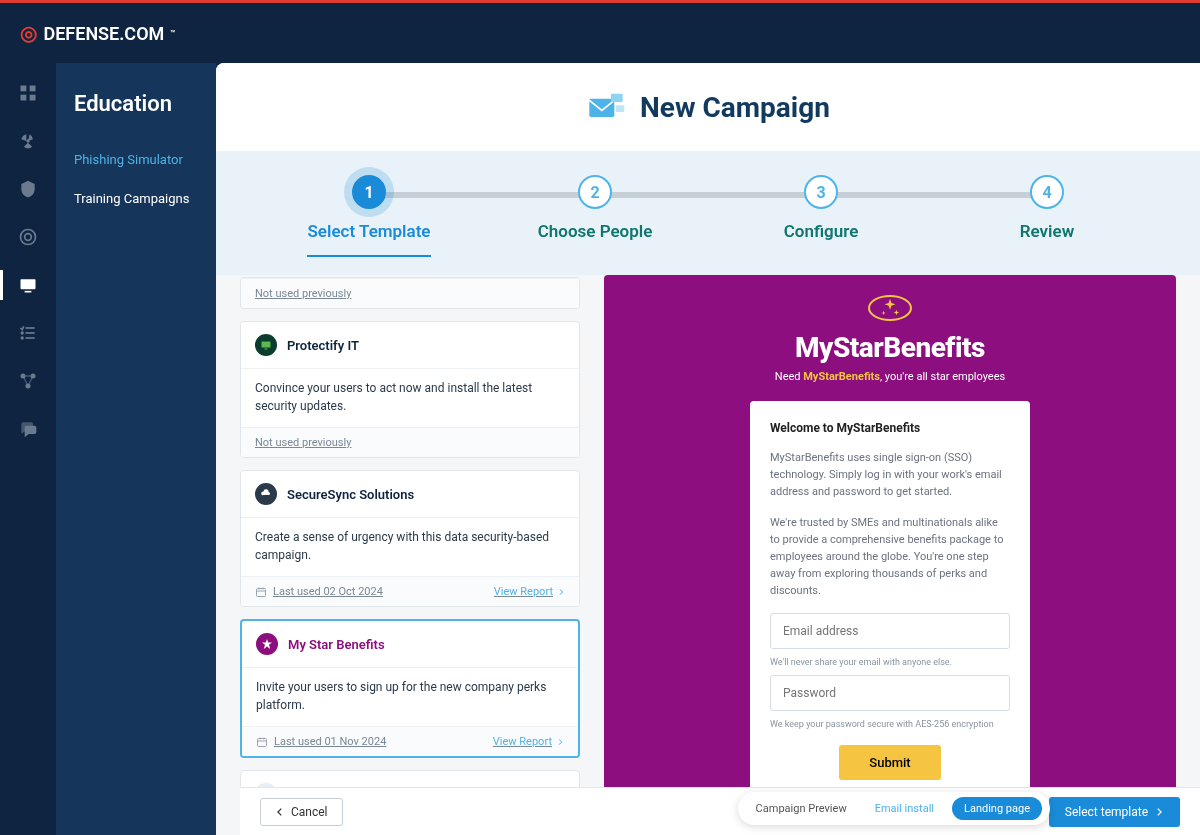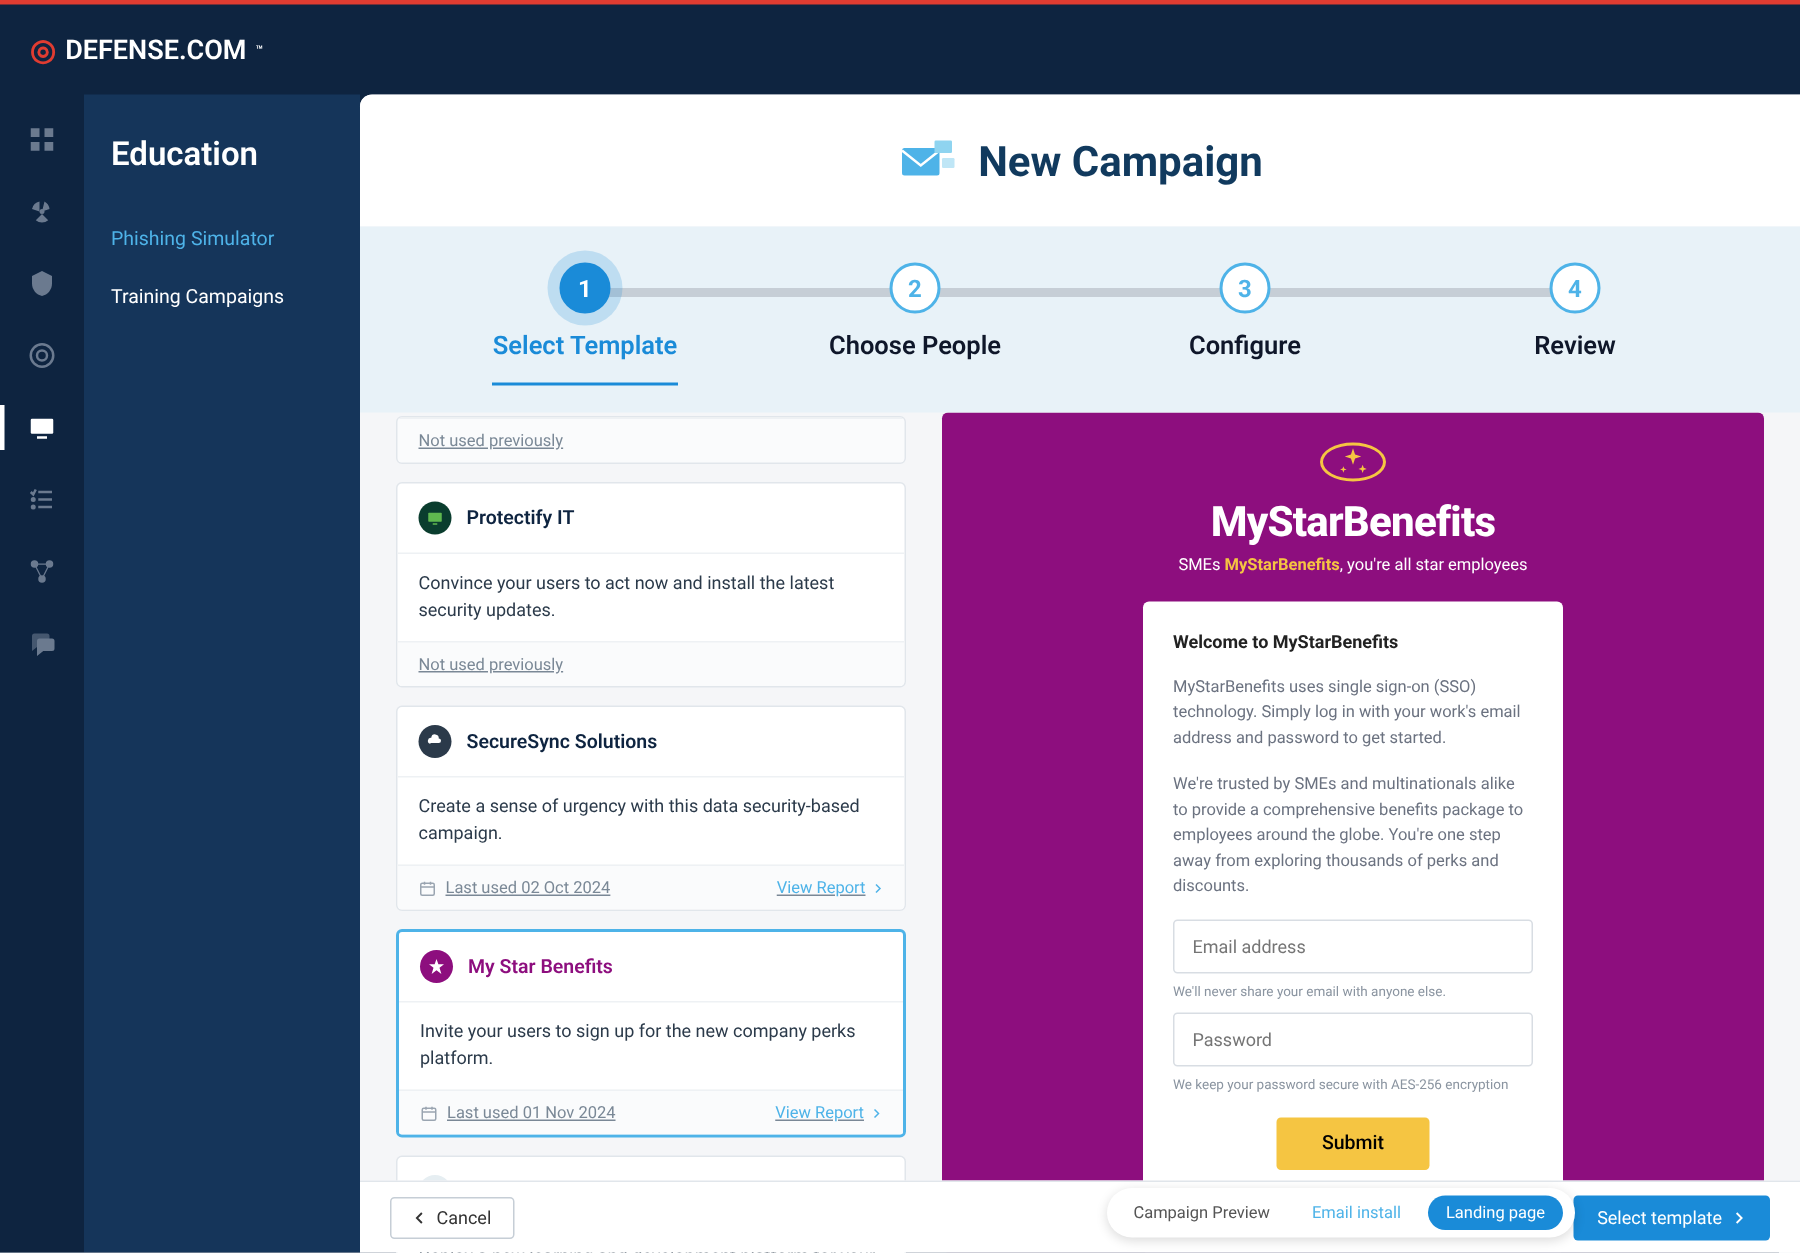--- a/index.html
+++ b/index.html
@@ -7,33 +7,33 @@
 .top-bar { height: 3px; background: #e03c31; width: 100%; }
 .header { height: 60px; display: flex; align-items: center; padding: 0 20px; }
 .logo { color: #fff; font-size: 18px; font-weight: 600; display: flex; align-items: center; gap: 6px; }
 .logo-mark { color: #e03c31; font-size: 20px; }
 .logo-tm { font-size: 8px; vertical-align: top; }
 .layout { display: flex; height: calc(100% - 63px); }
 .icon-rail { width: 56px; background: #0e2440; display: flex; flex-direction: column; align-items: center; padding-top: 20px; gap: 28px; }
 .icon-rail .rail-icon { width: 20px; height: 20px; color: #6b7a8f; cursor: pointer; display: flex; align-items: center; justify-content: center; }
 .icon-rail .rail-icon.active { position: relative; }
 .icon-rail .rail-icon.active::before { content: ''; position: absolute; left: -18px; width: 3px; height: 30px; background: #fff; }
-.sidebar { width: 184px; background: #15355a; color: #fff; padding-top: 28px; }
+.sidebar { width: 160px; background: #15355a; color: #fff; padding-top: 28px; }
 .sidebar h1 { font-size: 22px; font-weight: 600; padding: 0 18px 24px; }
 .sidebar-link { display: block; padding: 12px 18px; font-size: 13px; color: #fff; cursor: pointer; }
 .sidebar-link.active { color: #4eb3e8; }
 .main { flex: 1; background: #f5f6f8; border-top-left-radius: 8px; overflow: hidden; display: flex; flex-direction: column; }
 .card-title-bar { background: #fff; text-align: center; padding: 26px 0; display: flex; align-items: center; justify-content: center; gap: 14px; }
 .card-title-bar h2 { font-size: 28px; font-weight: 700; color: #113a5e; }
 .mail-icon { width: 40px; height: 36px; color: #4eb3e8; }
 .stepper { background: #e8f2f8; display: flex; padding: 24px 40px 18px; position: relative; }
 .step { flex: 1; text-align: center; position: relative; }
 .step-circle { width: 34px; height: 34px; border-radius: 50%; border: 2px solid #4eb3e8; background: #fff; color: #4eb3e8; font-weight: 700; font-size: 16px; display: flex; align-items: center; justify-content: center; margin: 0 auto 12px; position: relative; z-index: 2; }
 .step.active .step-circle { background: #1a8bd8; color: #fff; border-color: #1a8bd8; box-shadow: 0 0 0 8px rgba(26,139,216,.2); }
-.step-label { font-size: 17px; font-weight: 600; color: #0f172a; }
+.step-label { font-size: 17px; font-weight: 600; color: #0f766e; }
 .step.active .step-label { color: #1a8bd8; border-bottom: 2px solid #1a8bd8; display: inline-block; padding-bottom: 14px; }
 .step-line { position: absolute; top: 17px; left: 50%; right: -50%; height: 6px; background: #c6ced6; z-index: 1; }
 .step:last-child .step-line { display: none; }
 .content { flex: 1; display: flex; gap: 24px; padding: 0 24px 0 24px; overflow: hidden; margin-top: 0; }
 .template-list { width: 340px; display: flex; flex-direction: column; gap: 12px; overflow-y: auto; padding-top: 2px; scrollbar-width: none; }
 .template-card { background: #fff; border: 1px solid #e1e6eb; border-radius: 4px; overflow: hidden; flex-shrink: 0; }
 .template-card.selected { border: 2px solid #4eb3e8; }
 .tc-head { display: flex; align-items: center; gap: 10px; padding: 12px 14px; }
 .tc-icon { width: 22px; height: 22px; border-radius: 50%; display: flex; align-items: center; justify-content: center; flex-shrink: 0; }
 .tc-title { font-size: 13px; font-weight: 600; }
@@ -268,21 +268,21 @@
         </div>
 
       <div class="preview">
         <div class="sparkle-badge">
           <svg viewBox="0 0 24 24" fill="currentColor">
               <path d="M12 2l1.5 4.5L18 8l-4.5 1.5L12 14l-1.5-4.5L6 8l4.5-1.5zM19 14l.8 2.2L22 17l-2.2.8L19 20l-.8-2.2L16 17l2.2-.8zM5 15l.6 1.8L7.4 17.4 5.6 18 5 19.8 4.4 18 2.6 17.4 4.4 16.8z"></path>
             </svg>
         </div>
         <div class="brand-name">MyStarBenefits</div>
         <div class="brand-tag">
-          <span>SMEs </span><b>MyStarBenefits</b><span>, you're all star employees</span>
+          <span>Need </span><b>MyStarBenefits</b><span>, you're all star employees</span>
         </div>
         <div class="form-panel">
           <h3>Welcome to MyStarBenefits</h3>
           <p>MyStarBenefits uses single sign-on (SSO) technology. Simply log in with your work's email address and password to get started.</p>
           <p>We're trusted by SMEs and multinationals alike to provide a comprehensive benefits package to employees around the globe. You're one step away from exploring thousands of perks and discounts.</p>
           <input class="form-input" placeholder="Email address" style="">
           <div class="form-hint">We'll never share your email with anyone else.</div>
           <input class="form-input" type="password" placeholder="Password" style="">
           <div class="form-hint">We keep your password secure with AES-256 encryption</div>
           <button class="submit-btn">Submit</button>

